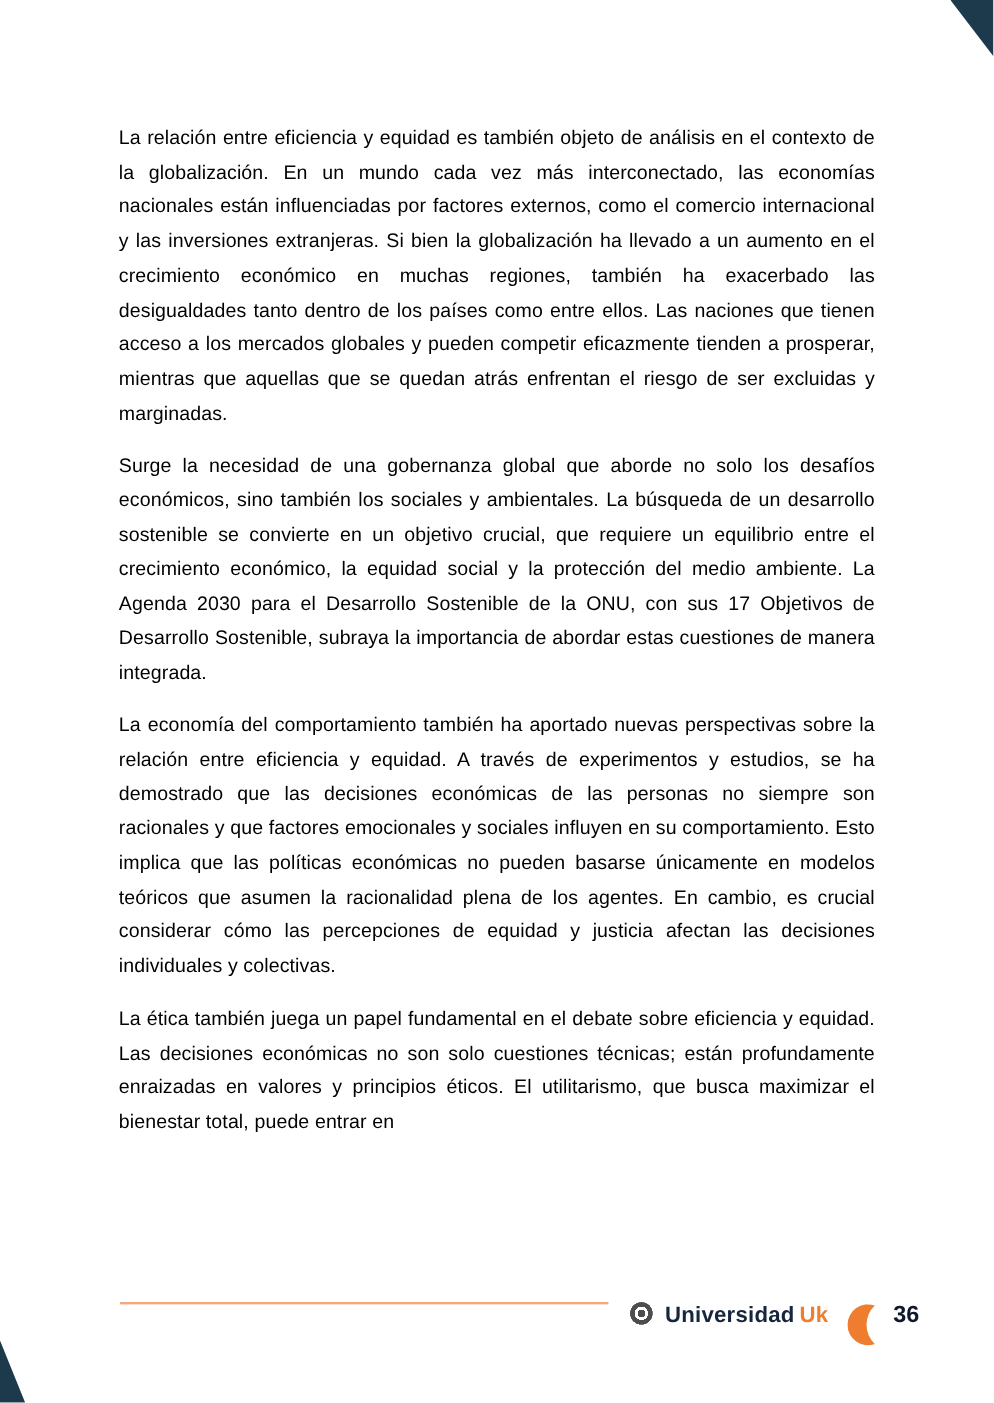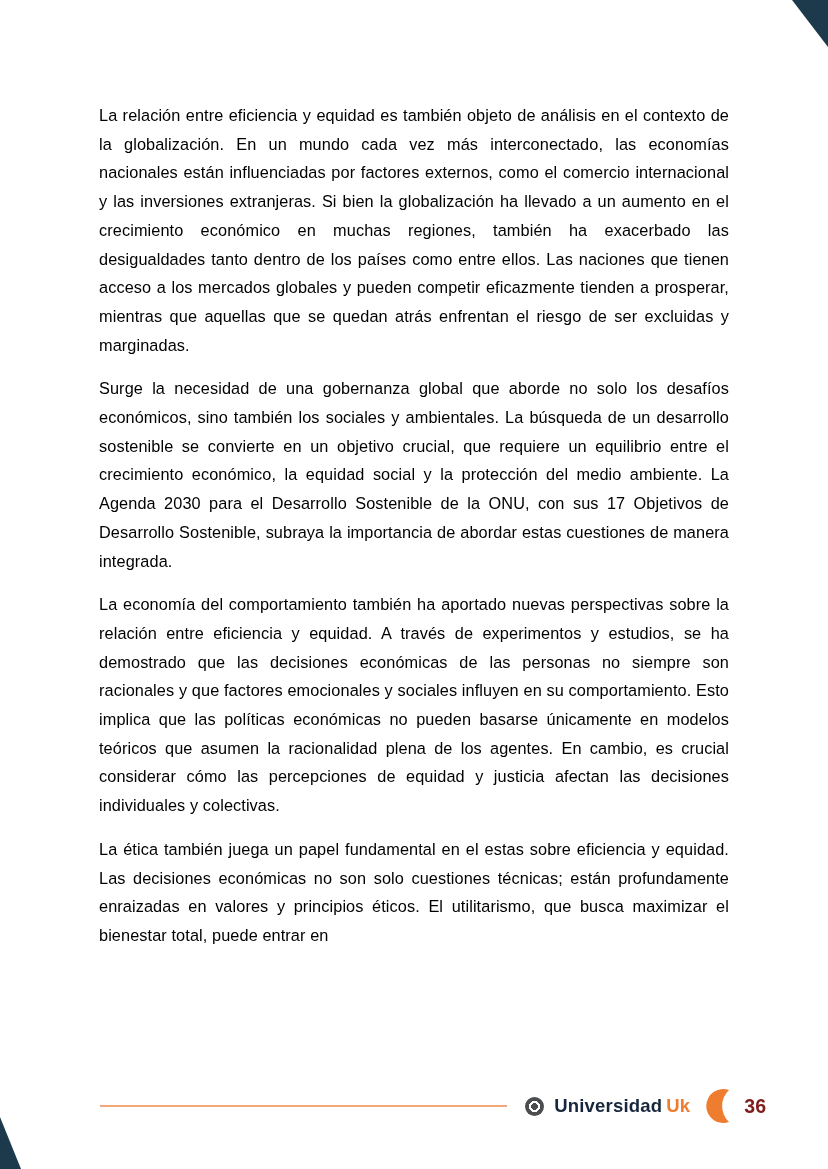--- a/index.html
+++ b/index.html
@@ -54,21 +54,20 @@
   .text-block p:last-child { margin-bottom: 0; }
 
   
   .footer {
     position: absolute;
     left: 100px;
     right: 62px;
     bottom: 42px;
     height: 42px;
     display: flex;
-    align-items: center;
   }
   .footer-rule {
     flex: 1;
     height: 2px;
     background: #f3a87b;
     margin-right: 18px;
   }
   .logo-dot {
     width: 19px;
     height: 19px;
@@ -94,36 +93,36 @@
   }
   .crescent {
     margin-left: 16px;
     margin-right: 12px;
     flex: 0 0 auto;
     display: block;
   }
   .page-number {
     font-size: 19.5px;
     font-weight: 700;
-    color: #7f1d1d;
+    color: #0f172a;
   }
 </style>
 </head>
 <body>
 
 <div>
 
   <div class="corner-top-right"></div>
   <div class="corner-bottom-left"></div>
 
   <div class="text-block">
     <p>La relación entre eficiencia y equidad es también objeto de análisis en el contexto de la globalización. En un mundo cada vez más interconectado, las economías nacionales están influenciadas por factores externos, como el comercio internacional y las inversiones extranjeras. Si bien la globalización ha llevado a un aumento en el crecimiento económico en muchas regiones, también ha exacerbado las desigualdades tanto dentro de los países como entre ellos. Las naciones que tienen acceso a los mercados globales y pueden competir eficazmente tienden a prosperar, mientras que aquellas que se quedan atrás enfrentan el riesgo de ser excluidas y marginadas.</p>
     <p>Surge la necesidad de una gobernanza global que aborde no solo los desafíos económicos, sino también los sociales y ambientales. La búsqueda de un desarrollo sostenible se convierte en un objetivo crucial, que requiere un equilibrio entre el crecimiento económico, la equidad social y la protección del medio ambiente. La Agenda 2030 para el Desarrollo Sostenible de la ONU, con sus 17 Objetivos de Desarrollo Sostenible, subraya la importancia de abordar estas cuestiones de manera integrada.</p>
     <p>La economía del comportamiento también ha aportado nuevas perspectivas sobre la relación entre eficiencia y equidad. A través de experimentos y estudios, se ha demostrado que las decisiones económicas de las personas no siempre son racionales y que factores emocionales y sociales influyen en su comportamiento. Esto implica que las políticas económicas no pueden basarse únicamente en modelos teóricos que asumen la racionalidad plena de los agentes. En cambio, es crucial considerar cómo las percepciones de equidad y justicia afectan las decisiones individuales y colectivas.</p>
-    <p>La ética también juega un papel fundamental en el estas sobre eficiencia y equidad. Las decisiones económicas no son solo cuestiones técnicas; están profundamente enraizadas en valores y principios éticos. El utilitarismo, que busca maximizar el bienestar total, puede entrar en</p>
+    <p>La ética también juega un papel fundamental en el debate sobre eficiencia y equidad. Las decisiones económicas no son solo cuestiones técnicas; están profundamente enraizadas en valores y principios éticos. El utilitarismo, que busca maximizar el bienestar total, puede entrar en</p>
   </div>
 
   <div class="footer">
     <div class="footer-rule"></div>
     <span class="logo-dot"></span>
     <span class="brand">
       <span>Universidad</span><span class="suffix">Uk</span>
     </span>
     <svg class="crescent" width="26" height="38" viewBox="0 0 26 38" aria-hidden="true">
       <path d="M 23 3

